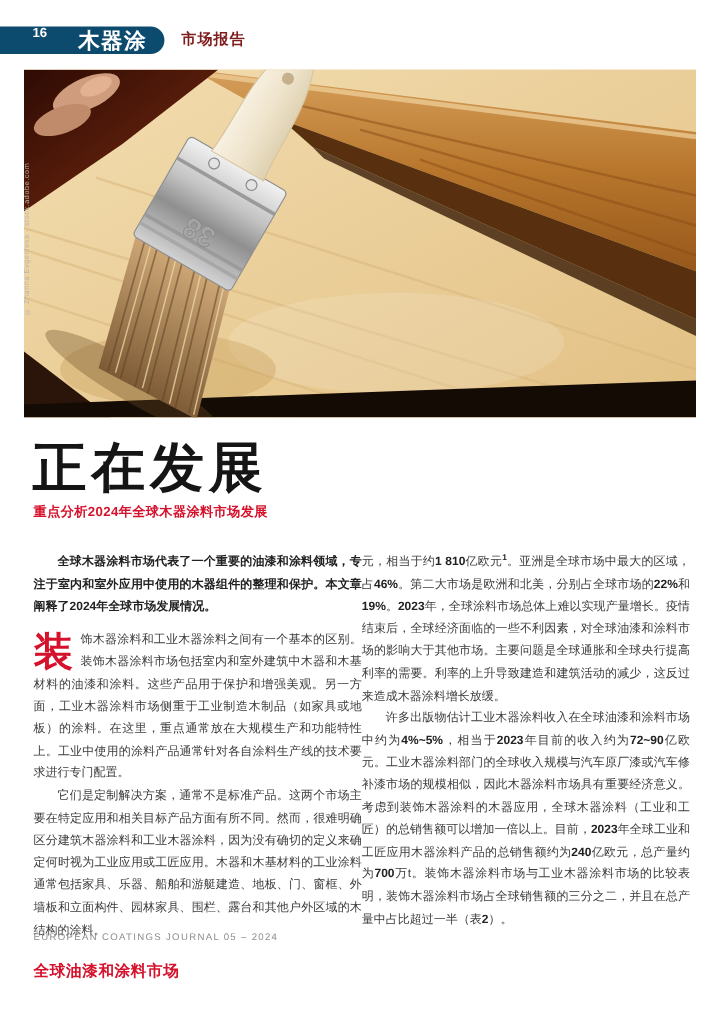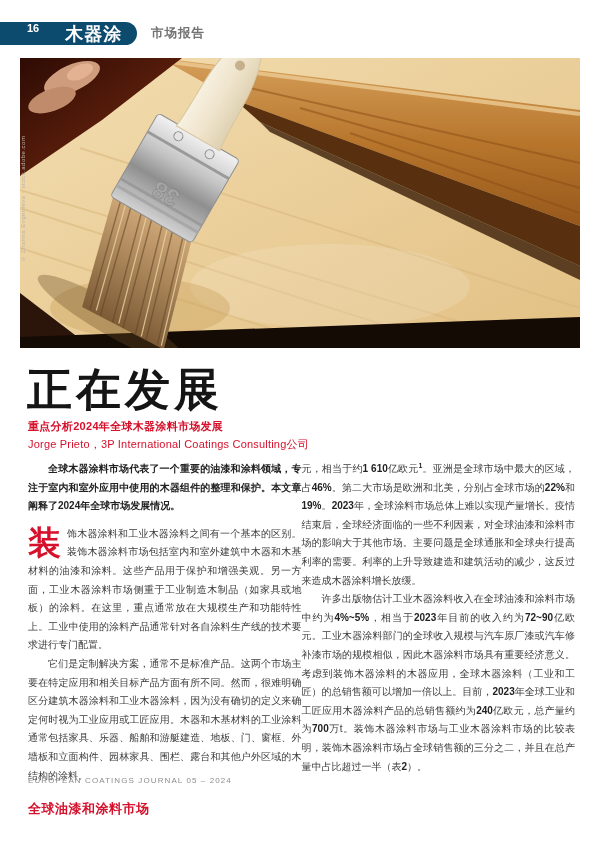--- a/index.html
+++ b/index.html
@@ -6,21 +6,21 @@
   html,body { width:600px; height:849px; background:#ffffff;
     font-family:"Liberation Sans","DejaVu Sans",sans-serif; }
   .page { position:relative; width:600px; height:849px; background:#fff; overflow:hidden; }
 
   
   .hdr { position:absolute; top:22px; left:0; height:23px; display:flex; align-items:center; }
   .hdr-bar { display:flex; align-items:flex-start; width:137px; height:23px;
     background:#0c4a6e; border-radius:0 12px 12px 0; color:#fff; }
   .hdr-page { font-size:11px; font-weight:700; margin-left:27px; }
   .hdr-sec { font-size:18px; font-weight:700; margin-left:26px; letter-spacing:1px; }
-  .hdr-cat { font-size:12.5px; font-weight:700; color:#737373; margin-left:14px; letter-spacing:1px; }
+  .hdr-cat { font-size:12.5px; font-weight:700; color:#7f1d1d; margin-left:14px; letter-spacing:1px; }
 
   
   .photo { position:absolute; left:20px; top:58px; width:560px; height:290px; overflow:hidden; background:#e8cfa0; }
   .photo svg { display:block; }
   .credit { position:absolute; left:0px; top:4px; height:200px; writing-mode:vertical-rl;
     transform:rotate(180deg); font-size:6px; color:#b9b3ab; letter-spacing:.5px; white-space:nowrap; }
 
   
   .title { position:absolute; left:27px; top:360px; font-size:45px; font-weight:900;
     color:#151515; letter-spacing:4px; }
@@ -152,31 +152,30 @@
         <path d="M-15,-132 C-27,-98 -21,-62 -25,-32 L25,-32 C21,-62 27,-98 15,-132 C9,-145 -9,-145 -15,-132 Z" fill="url(#gHandle)" stroke="#d6c6a2" stroke-width="1"></path>
         <circle cx="0" cy="-116" r="5" fill="#b49a72" opacity="0.7"></circle>
       </g>
     </svg>
     <div class="credit">© Zhanna Evgenieva - stock.adobe.com</div>
   </div>
 
   <div class="title">正在发展</div>
   <div class="sub">
     <div class="sub-line1">重点分析2024年全球木器涂料市场发展</div>
-    <div class="sub-line2">Jorge Prieto，3P International Coatings Consulting公司</div>
   </div>
 
   <div class="cols">
     <div class="col">
       <p class="para intro indent"><span class="rich-text">全球木器涂料市场代表了一个重要的油漆和涂料领域，专注于室内和室外应用中使用的木器组件的整理和保护。本文章阐释了<b>2024</b>年全球市场发展情况。</span></p>
       <p class="para"><span class="dropcap">装</span><span class="rich-text">饰木器涂料和工业木器涂料之间有一个基本的区别。装饰木器涂料市场包括室内和室外建筑中木器和木基材料的油漆和涂料。这些产品用于保护和增强美观。另一方面，工业木器涂料市场侧重于工业制造木制品（如家具或地板）的涂料。在这里，重点通常放在大规模生产和功能特性上。工业中使用的涂料产品通常针对各自涂料生产线的技术要求进行专门配置。</span></p>
       <p class="para indent"><span class="rich-text">它们是定制解决方案，通常不是标准产品。这两个市场主要在特定应用和相关目标产品方面有所不同。然而，很难明确区分建筑木器涂料和工业木器涂料，因为没有确切的定义来确定何时视为工业应用或工匠应用。木器和木基材料的工业涂料通常包括家具、乐器、船舶和游艇建造、地板、门、窗框、外墙板和立面构件、园林家具、围栏、露台和其他户外区域的木结构的涂料。</span></p>
       <h3 class="h-red">全球油漆和涂料市场</h3>
     </div>
     <div class="col">
-      <p class="para"><span class="rich-text">元，相当于约<b>1 610</b>亿欧元<sup><b>1</b></sup>。亚洲是全球市场中最大的区域，占<b>46%</b>。第二大市场是欧洲和北美，分别占全球市场的<b>22%</b>和<b>19%</b>。<b>2023</b>年，全球涂料市场总体上难以实现产量增长。疫情结束后，全球经济面临的一些不利因素，对全球油漆和涂料市场的影响大于其他市场。主要问题是全球通胀和全球央行提高利率的需要。利率的上升导致建造和建筑活动的减少，这反过来造成木器涂料增长放缓。</span></p>
+      <p class="para"><span class="rich-text">元，相当于约<b>1 810</b>亿欧元<sup><b>1</b></sup>。亚洲是全球市场中最大的区域，占<b>46%</b>。第二大市场是欧洲和北美，分别占全球市场的<b>22%</b>和<b>19%</b>。<b>2023</b>年，全球涂料市场总体上难以实现产量增长。疫情结束后，全球经济面临的一些不利因素，对全球油漆和涂料市场的影响大于其他市场。主要问题是全球通胀和全球央行提高利率的需要。利率的上升导致建造和建筑活动的减少，这反过来造成木器涂料增长放缓。</span></p>
       <p class="para indent"><span class="rich-text">许多出版物估计工业木器涂料收入在全球油漆和涂料市场中约为<b>4%~5%</b>，相当于<b>2023</b>年目前的收入约为<b>72~90</b>亿欧元。工业木器涂料部门的全球收入规模与汽车原厂漆或汽车修补漆市场的规模相似，因此木器涂料市场具有重要经济意义。考虑到装饰木器涂料的木器应用，全球木器涂料（工业和工匠）的总销售额可以增加一倍以上。目前，<b>2023</b>年全球工业和工匠应用木器涂料产品的总销售额约为<b>240</b>亿欧元，总产量约为<b>700</b>万t。装饰木器涂料市场与工业木器涂料市场的比较表明，装饰木器涂料市场占全球销售额的三分之二，并且在总产量中占比超过一半（表<b>2</b>）。</span></p>
     </div>
   </div>
 
   <div class="footer">EUROPEAN COATINGS JOURNAL 05 – 2024</div>
 
 </div>
 
 </body></html>

